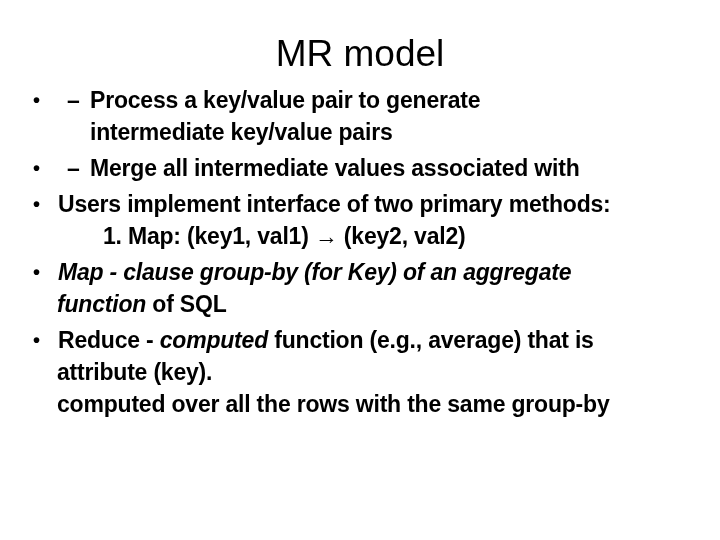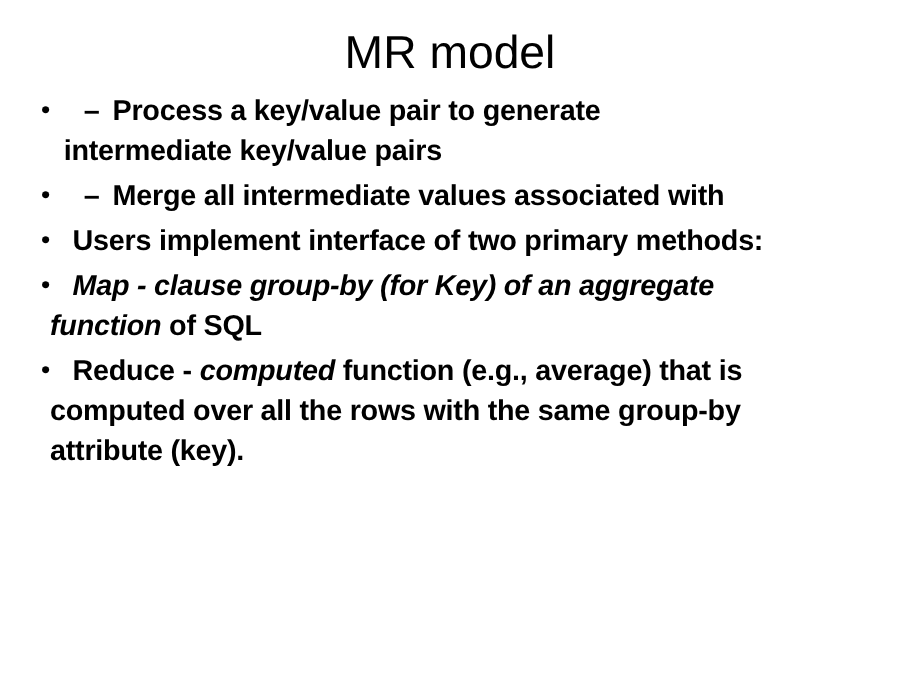--- a/index.html
+++ b/index.html
@@ -12,20 +12,21 @@
     background: #ffffff;
     overflow: hidden;
     font-family: "Liberation Sans", "DejaVu Sans", sans-serif;
     color: #000000;
   }
   .slide {
     position: relative;
     width: 720px;
     height: 447px;
     background: #ffffff;
+    margin-top: 12px;
   }
   .slide-title {
     position: absolute;
     top: 22px;
     left: 0;
     width: 720px;
     text-align: center;
     font-size: 37px;
     font-weight: 400;
     line-height: 40px;
@@ -46,41 +47,42 @@
     white-space: nowrap;
   }
   .line .marker {
     position: absolute;
     top: 0;
   }
   
   .b1 { padding-left: 58px; margin-top: 4px; }
   .b1 .marker { left: 33px; font-size: 20px; }
   
-  .t1 { padding-left: 40px; }
+  .t1 { padding-left: 57px; }
   
   .d2 { padding-left: 90px; }
   .d2 .marker { left: 67px; }
   
-  .t2 { padding-left: 51px; }
+  .t2 { padding-left: 90px; }
   
   .n  { padding-left: 103px; }
   .italic { font-style: italic; text-align: right; }
 </style>
 </head>
 <body style="background: rgb(255, 255, 255); color: rgb(0, 0, 0);">
 
 <div class="slide">
   <div class="slide-title">MR model</div>
   <div class="slide-body">
       <div class="line b1"><span class="marker">•</span></div>
       <div class="line d2"><span class="marker">–</span><span>Process a key/value pair to generate</span></div>
       <div class="line t2"><span>intermediate key/value pairs</span></div>
       <div class="line b1"><span class="marker">•</span></div>
       <div class="line d2"><span class="marker">–</span><span>Merge all intermediate values associated with</span></div>
       <div class="line b1"><span class="marker">•</span><span>Users implement interface of two primary methods:</span></div>
+      <div class="line n"><span>1. Map: (key1, val1) → (key2, val2)</span></div>
       <div class="line b1"><span class="marker">•</span><span class="italic">Map - clause group-by (for Key) of an aggregate</span></div>
       <div class="line t1"><span class="italic">function</span><span> of SQL</span></div>
       <div class="line b1"><span class="marker">•</span><span>Reduce - </span><span class="italic">computed</span><span> function (e.g., average) that is</span></div>
+      <div class="line t1"><span>attribute (key).</span></div>
       <div class="line t1"><span>computed over all the rows with the same group-by</span></div>
-      <div class="line t1"><span>attribute (key).</span></div>
     </div>
 </div>
 
 </body></html>

